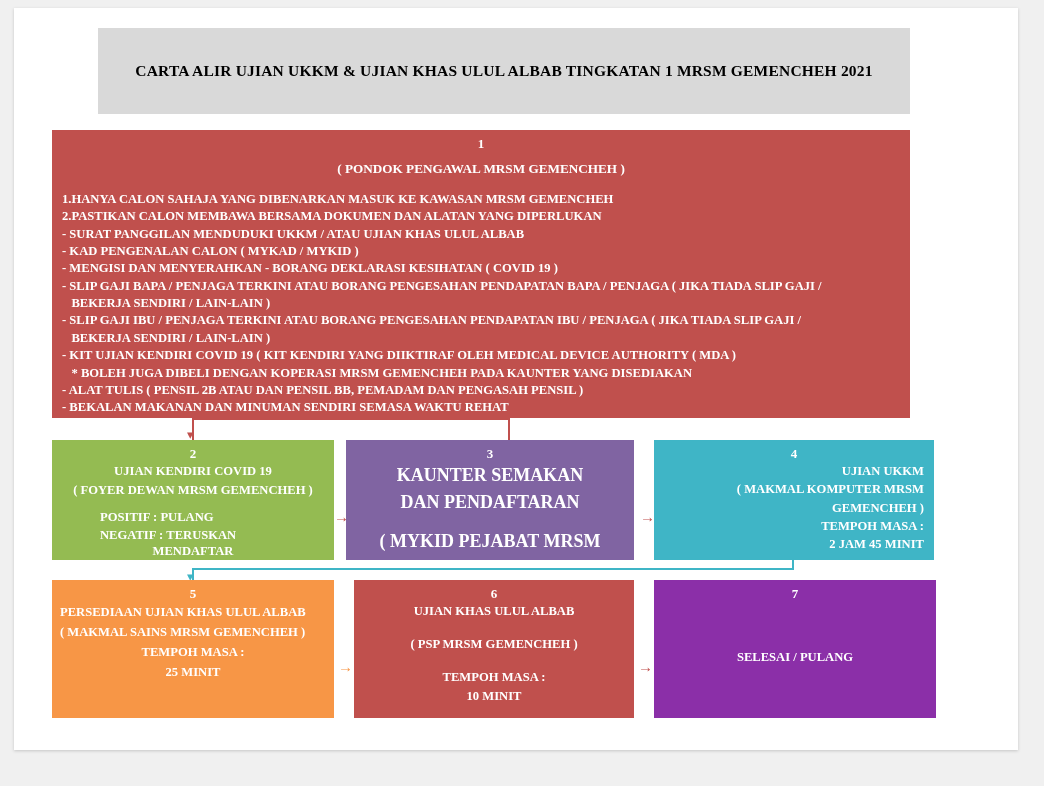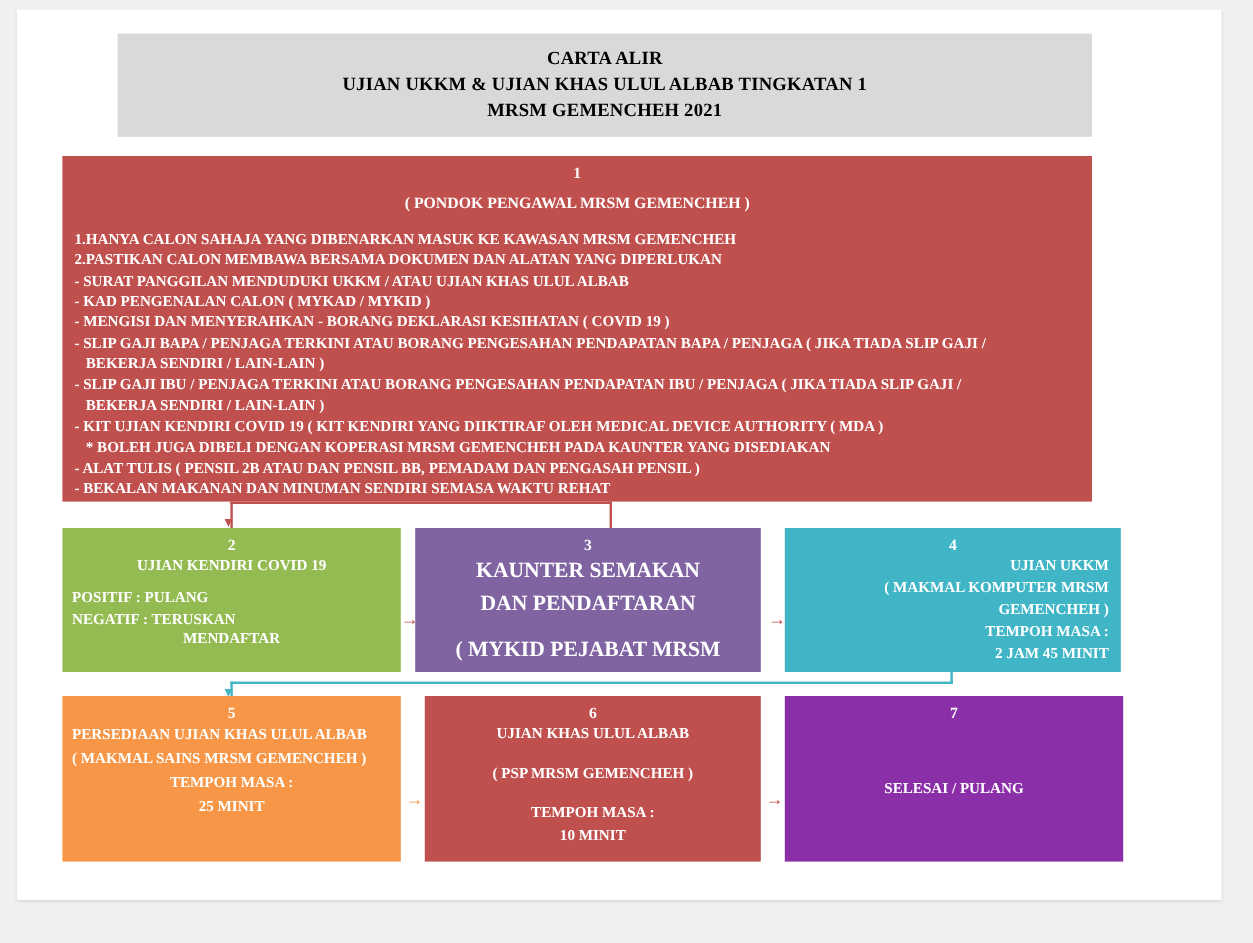--- a/index.html
+++ b/index.html
@@ -25,21 +25,20 @@
     box-shadow: 0 1px 3px rgba(0,0,0,0.18);
   }
   .title-block {
     position: absolute;
     left: 84px;
     top: 20px;
     width: 812px;
     height: 86px;
     background: #d9d9d9;
     display: flex;
-    flex-direction: column;
     align-items: center;
     justify-content: center;
     gap: 4px;
   }
   .title-line {
     font-weight: bold;
     font-size: 15.5px;
     color: #000000;
     letter-spacing: 0.2px;
     text-align: center;
@@ -84,21 +83,21 @@
   
   #step2 {
     left: 38px;
     top: 432px;
     width: 282px;
     height: 120px;
     background: #94bb52;
     padding: 0 8px;
   }
   #step2 .t-center { text-align: center; font-size: 12.6px; line-height: 1.5; }
-  #step2 .t-left { text-align: left; font-size: 12.6px; line-height: 1.45; margin-top: 8px;}
+  #step2 .t-left { text-align: left; font-size: 12.6px; line-height: 1.45; margin-top: 8px; margin-left: 40px;}
   #step2 .t-indent { text-align: center; font-size: 12.6px; }
 
   #step3 {
     left: 332px;
     top: 432px;
     width: 288px;
     height: 120px;
     background: #8064a2;
     padding: 0 8px;
   }
@@ -213,20 +212,21 @@
     </div>
 
     <div class="conn conn-h1"></div>
     <div class="conn conn-v1b"></div>
     <div class="conn conn-v1"></div>
     <div class="arrow-down" style="left:173px; top:420px;">▾</div>
 
     <div class="box" id="step2">
       <div class="num">2</div>
       <div class="t-center">UJIAN KENDIRI COVID 19</div>
+      <div class="t-center">( FOYER DEWAN MRSM GEMENCHEH )</div>
       <div class="t-left">POSITIF  : PULANG</div>
       <div class="t-left" style="margin-top:0">NEGATIF : TERUSKAN</div>
       <div class="t-indent">MENDAFTAR</div>
     </div>
 
     <div class="arrow-h" style="left:320px; top:502px;">→</div>
 
     <div class="box" id="step3">
       <div class="num">3</div>
       <div class="t">KAUNTER SEMAKAN</div>

